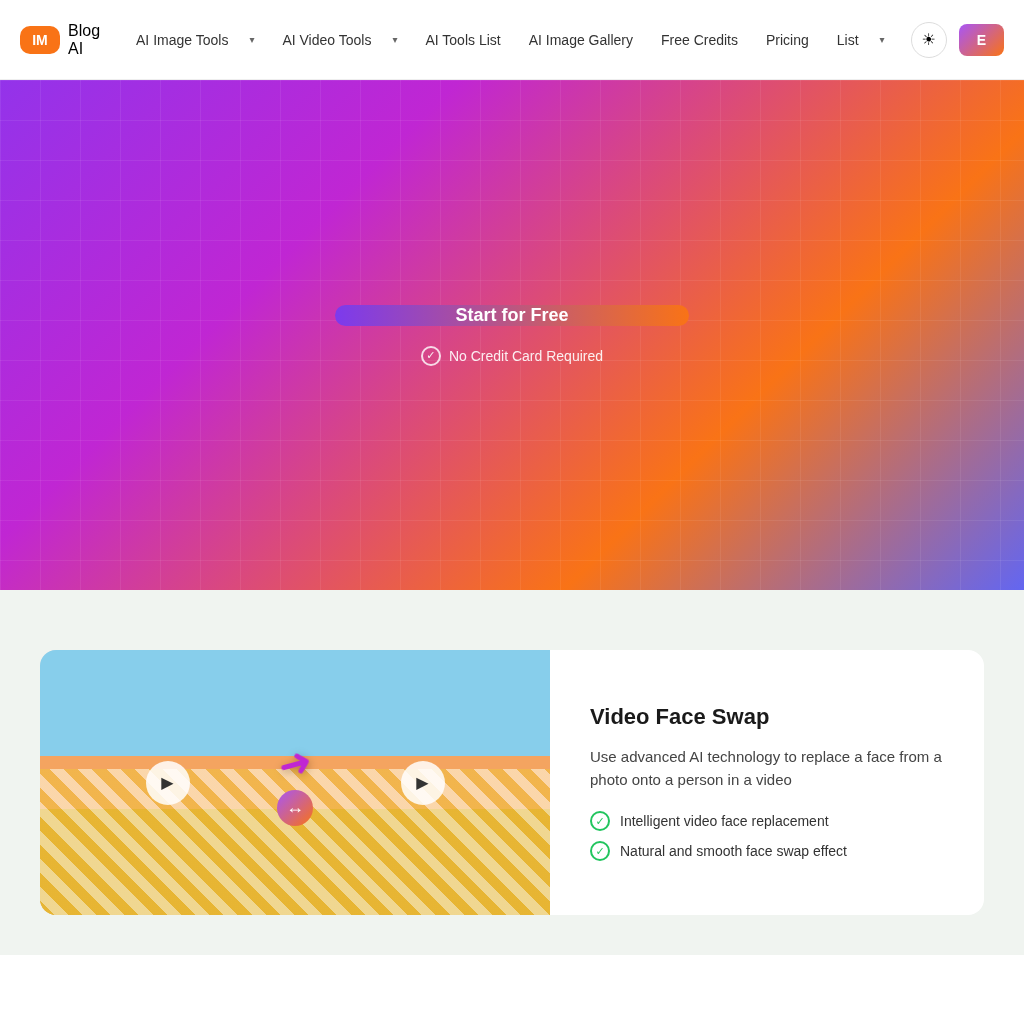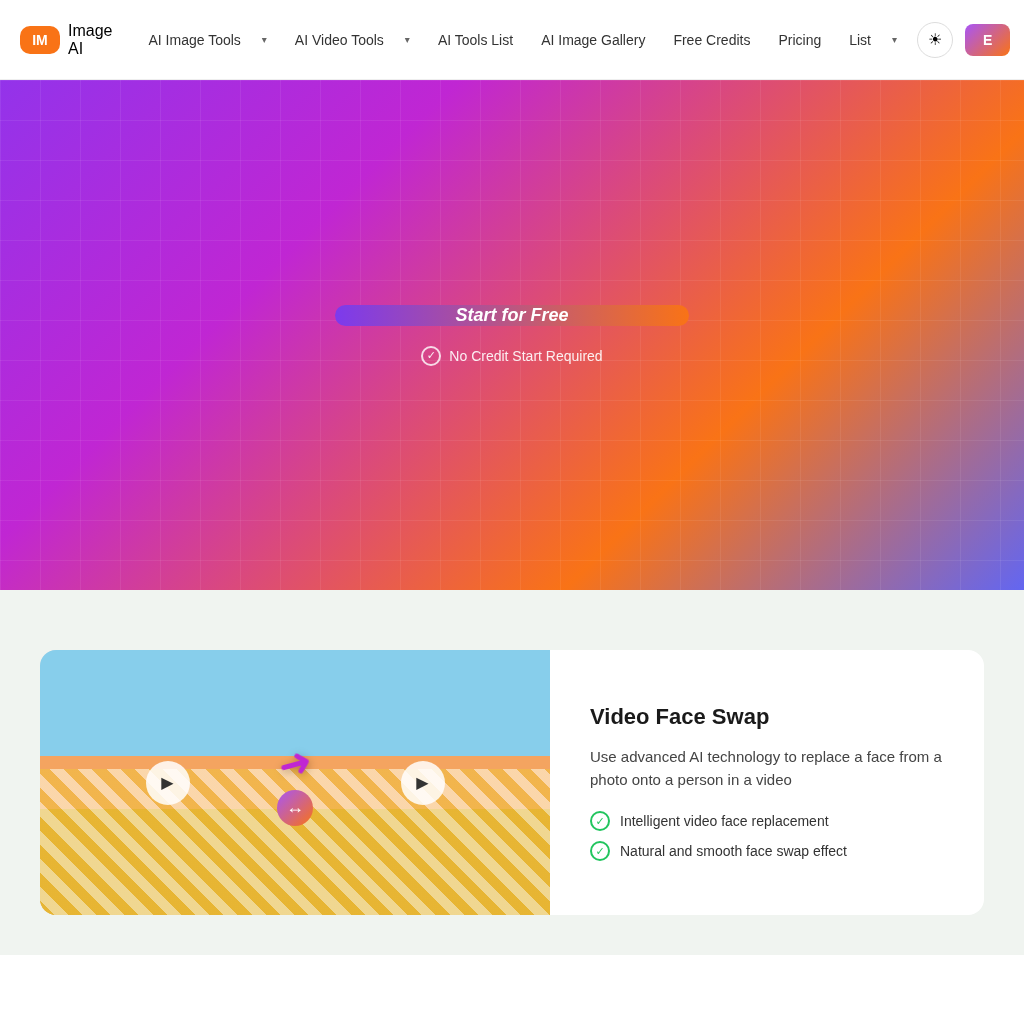--- a/index.html
+++ b/index.html
@@ -134,21 +134,20 @@
       display: inline-block;
       background: linear-gradient(90deg, #7c3aed, #f97316);
       color: #fff;
       font-size: 18px;
       font-weight: 700;
       padding: 0 120px;
       border-radius: 50px;
       border: none;
       cursor: pointer;
       margin-bottom: 20px;
-      font-style: italic;
     }
     .no-credit {
       display: flex;
       align-items: center;
       gap: 8px;
       color: rgba(255,255,255,0.9);
       font-size: 14px;
       justify-content: center;
     }
     .check-icon {
@@ -300,21 +299,21 @@
       flex-shrink: 0;
     }
   </style>
 </head>
 <body>
 
 <nav class="navbar">
   <div class="logo-wrap">
     <div class="logo-icon">IM</div>
     <div class="logo-text-wrap">
-      <span>Image</span>
+      <span>Blog</span>
       <span>AI</span>
     </div>
   </div>
 
   <div class="nav-links">
     <div class="nav-item">
       <span>AI Image Tools</span>
       <span class="chevron">▾</span>
     </div>
     <div class="nav-item">
@@ -345,21 +344,21 @@
     </button>
     <button class="signin-btn">E</button>
   </div>
 </nav>
 
 <section class="hero">
   <div class="hero-content">
     <button class="start-btn">Start for Free</button>
     <div class="no-credit">
       <div class="check-icon">✓</div>
-      <span>No Credit Start Required</span>
+      <span>No Credit Card Required</span>
     </div>
   </div>
 </section>
 
 <section class="featured-section">
 
   <div class="product-card">
 
     <div class="product-media">
       <div class="beach-scene">

